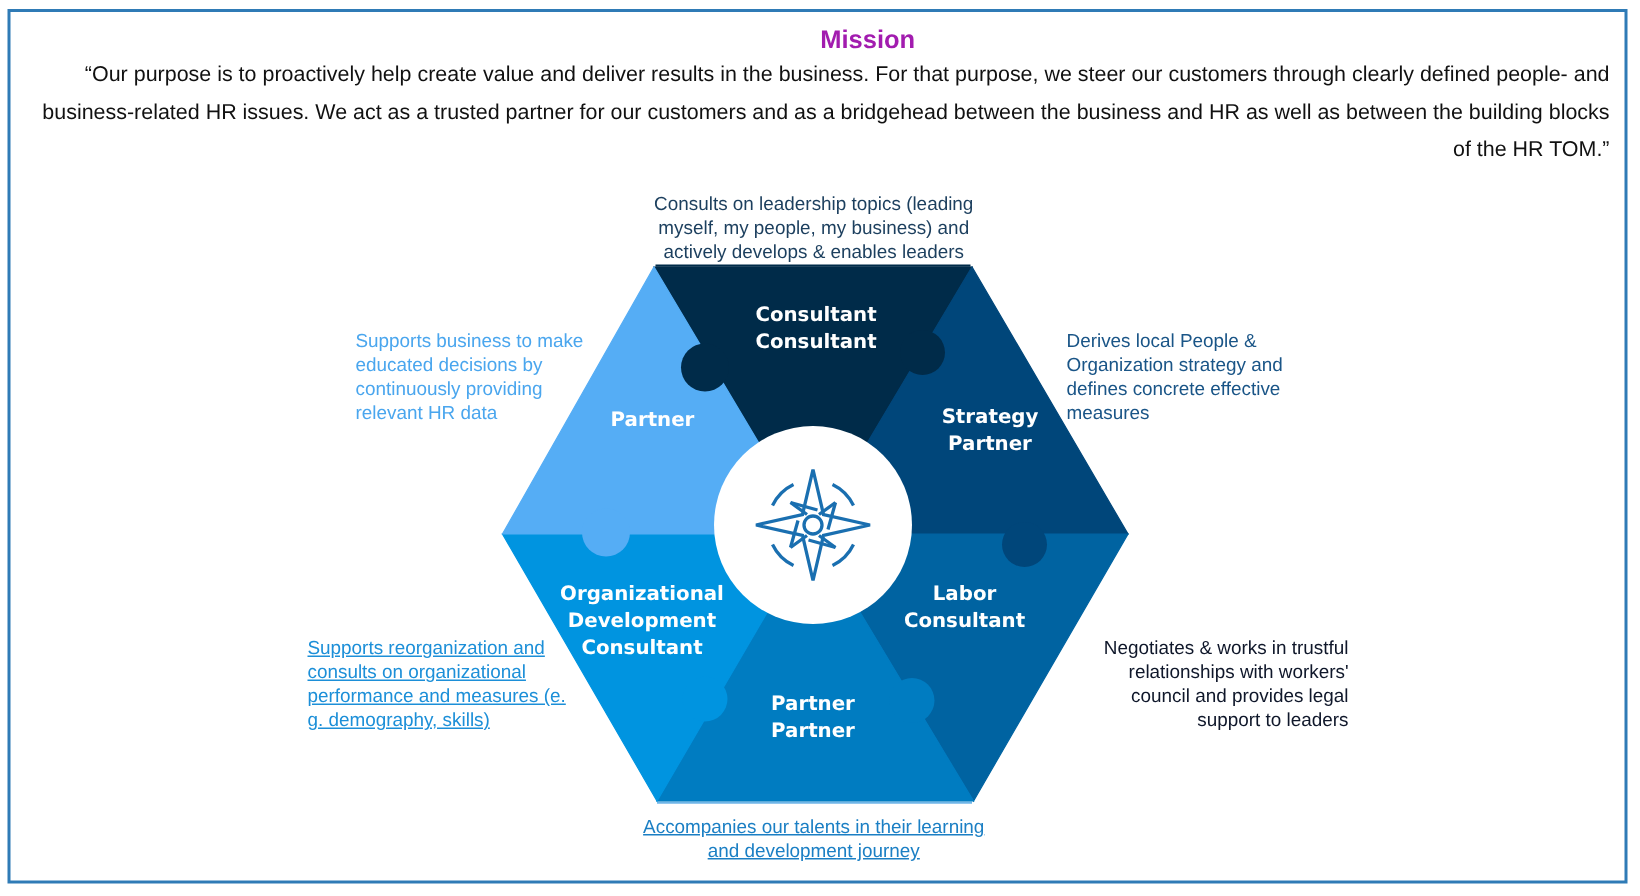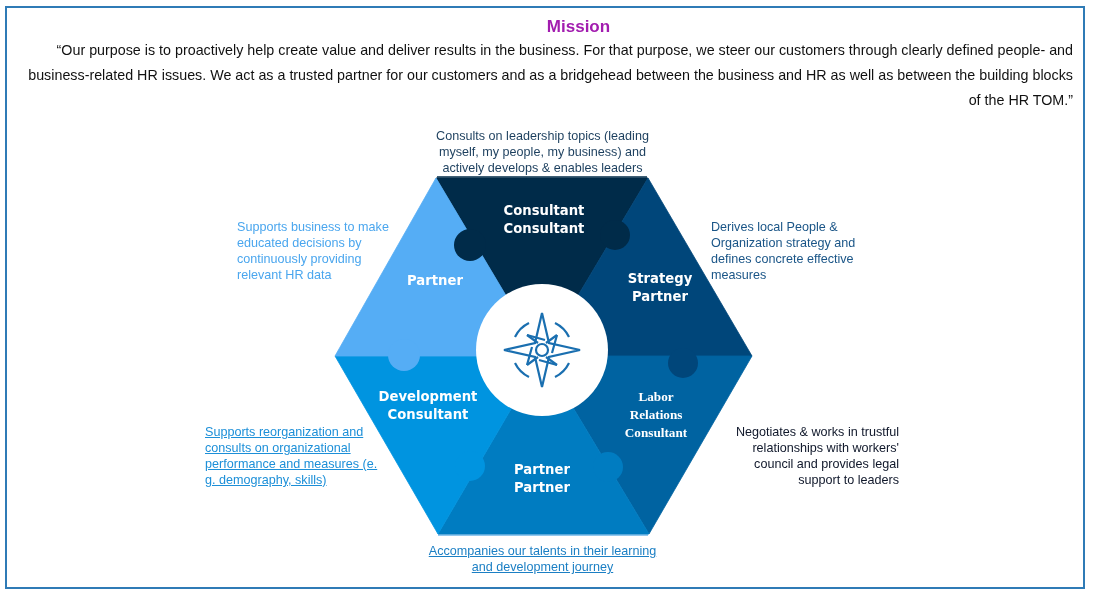--- a/index.html
+++ b/index.html
@@ -58,30 +58,30 @@
 
 <div id="labels">
     <div class="seg-label" style="left: 464px; width: 160px; top: 202px;">
       <div>Consultant</div>
       <div>Consultant</div>
     </div>
     <div class="seg-label" style="left: 580px; width: 160px; top: 270px;">
       <div>Strategy</div>
       <div>Partner</div>
     </div>
-    <div class="seg-label" style="left: 576px; width: 160px; top: 388px; font-family: Liberation Serif, serif;">
+    <div class="seg-label" style="left: 563px; width: 160px; top: 388px;">
       <div>Labor</div>
-      <div>Relations</div>
       <div>Consultant</div>
     </div>
     <div class="seg-label" style="left: 462px; width: 160px; top: 461px;">
       <div>Partner</div>
       <div>Partner</div>
     </div>
     <div class="seg-label" style="left: 348px; width: 160px; top: 388px;">
+      <div>Organizational</div>
       <div>Development</div>
       <div>Consultant</div>
     </div>
     <div class="seg-label" style="left: 355px; width: 160px; top: 272px;">
       <div>Partner</div>
     </div>
   </div>
 <div id="descs">
     <div class="desc" style="left: 420px; top: 128px; width: 245px; text-align: center; color: rgb(28, 63, 94);">Consults on leadership topics (leading myself, my people, my business) and actively develops &amp; enables leaders</div>
     <div class="desc" style="left: 711px; top: 219px; width: 175px; text-align: left; color: rgb(26, 85, 135);">Derives local People &amp; Organization strategy and defines concrete effective measures</div>

